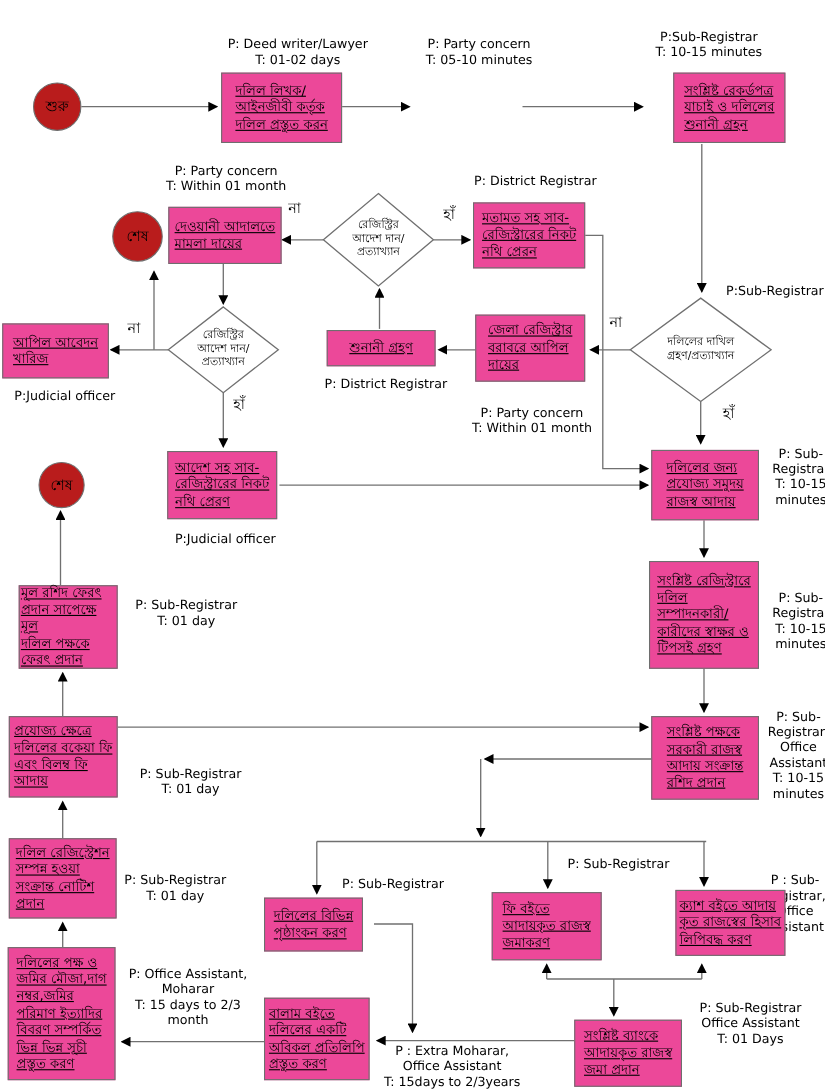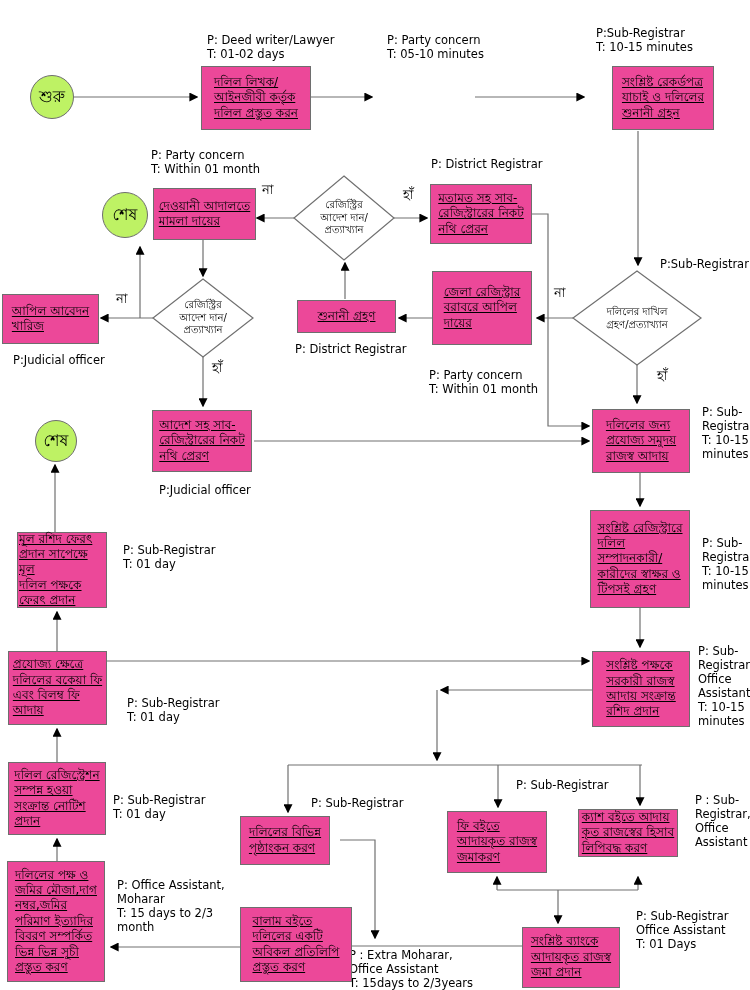--- a/index.html
+++ b/index.html
@@ -11,30 +11,30 @@
     position:absolute;left:0;top:6px;width:750px;text-align:center;
     font-size:19px;font-weight:bold;letter-spacing:0.2px;
   }
   svg.layer{position:absolute;left:0;top:0;z-index:0;}
   .node{
     position:absolute;z-index:2;background:#ec4899;border:1px solid #6e6e6e;
     display:flex;align-items:center;justify-content:center;text-align:left;
     font-size:12px;line-height:1.28;white-space:pre-line;padding:1px;box-sizing:border-box;text-decoration:underline;
   }
   .terminator{
-    position:absolute;z-index:2;background:#bef264;border:1px solid #6e6e6e;border-radius:50%;
-    display:flex;align-items:center;justify-content:center;font-size:16px;box-sizing:border-box;
+    position:absolute;z-index:2;background:#b91c1c;border:1px solid #6e6e6e;border-radius:50%;
+    display:flex;align-items:center;justify-content:center;font-size:13px;box-sizing:border-box;
   }
   .dtext{
     position:absolute;z-index:2;transform:translate(-50%,-50%);
     text-align:center;font-size:10px;line-height:1.25;white-space:pre-line;
   }
   .ann{
     position:absolute;z-index:1;font-size:11.5px;line-height:1.22;
-    white-space:pre-line;text-align:left;
+    white-space:pre-line;text-align:center;
   }
   .elabel{position:absolute;z-index:3;font-size:13px;}
 </style>
 </head>
 <body>
 
 <div id="canvas">
 
   <svg class="layer" width="750" height="990" viewBox="0 0 750 990">
     <defs>
@@ -99,21 +99,21 @@
 আইনজীবী কর্তৃক
 দলিল প্রস্তুত করন</div>
   <div class="node" style="left:612px;top:66px;width:102px;height:64px">সংশ্লিষ্ট রেকর্ডপত্র
 যাচাই ও দলিলের
 শুনানী গ্রহন</div>
   <div class="node" style="left:153px;top:188px;width:103px;height:52px">দেওয়ানী আদালতে
 মামলা দায়ের</div>
   <div class="node" style="left:430px;top:184px;width:102px;height:60px">মতামত সহ সাব-
 রেজিস্ট্রারের নিকট
 নথি প্রেরন</div>
-  <div class="node" style="left:432px;top:271px;width:100px;height:74px">জেলা রেজিস্ট্রার
+  <div class="node" style="left:432px;top:286px;width:100px;height:61px">জেলা রেজিস্ট্রার
 বরাবরে আপিল
 দায়ের</div>
   <div class="node" style="left:297px;top:300px;width:99px;height:33px">শুনানী গ্রহণ</div>
   <div class="node" style="left:2px;top:294px;width:97px;height:50px">আপিল আবেদন
 খারিজ</div>
   <div class="node" style="left:152px;top:410px;width:100px;height:62px">আদেশ সহ সাব-
 রেজিস্ট্রারের নিকট
 নথি প্রেরণ</div>
   <div class="node" style="left:592px;top:409px;width:98px;height:64px">দলিলের জন্য
 প্রযোজ্য সমুদয়
@@ -144,24 +144,24 @@
 নম্বর,জমির
 পরিমাণ ইত্যাদির
 বিবরণ সম্পর্কিত
 ভিন্ন ভিন্ন সূচী
 প্রস্তুত করণ</div>
   <div class="node" style="left:240px;top:816px;width:90px;height:49px">দলিলের বিভিন্ন
 পৃষ্ঠাংকন করণ</div>
   <div class="node" style="left:447px;top:811px;width:100px;height:62px">ফি বইতে
 আদায়কৃত রাজস্ব
 জমাকরণ</div>
-  <div class="node" style="left:578px;top:809px;width:100px;height:48px">ক্যাশ বইতে আদায়
+  <div class="node" style="left:614px;top:809px;width:100px;height:60px">ক্যাশ বইতে আদায়
 কৃত রাজস্বের হিসাব
 লিপিবদ্ধ করণ</div>
-  <div class="node" style="left:240px;top:907px;width:112px;height:75px">বালাম বইতে
+  <div class="node" style="left:240px;top:907px;width:96px;height:75px">বালাম বইতে
 দলিলের একটি
 অবিকল প্রতিলিপি
 প্রস্তুত করণ</div>
   <div class="node" style="left:522px;top:927px;width:98px;height:61px">সংশ্লিষ্ট ব্যাংকে
 আদায়কৃত রাজস্ব
 জমা প্রদান</div>
 
   <div class="dtext" style="left:344px;top:218px;width:92px">রেজিস্ট্রির
 আদেশ দান/
 প্রত্যাখ্যান</div>

